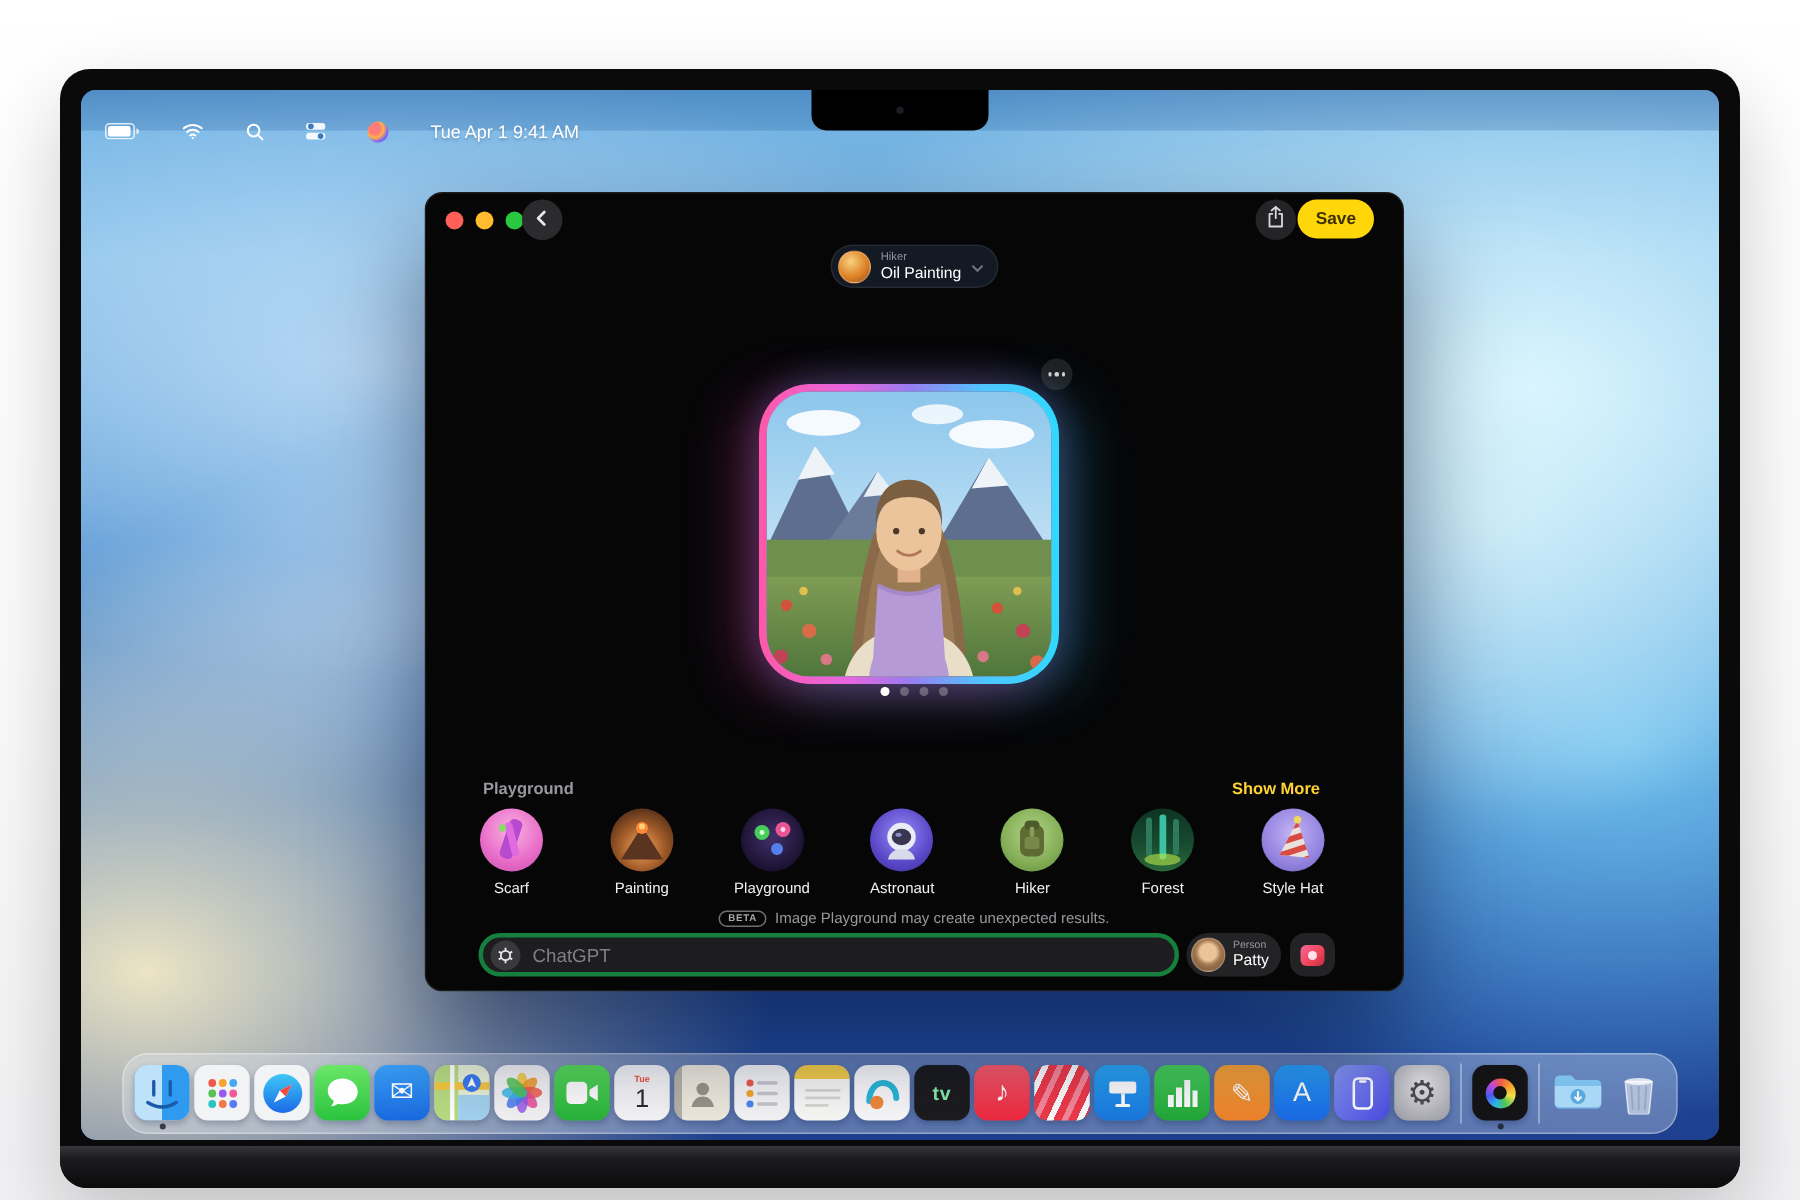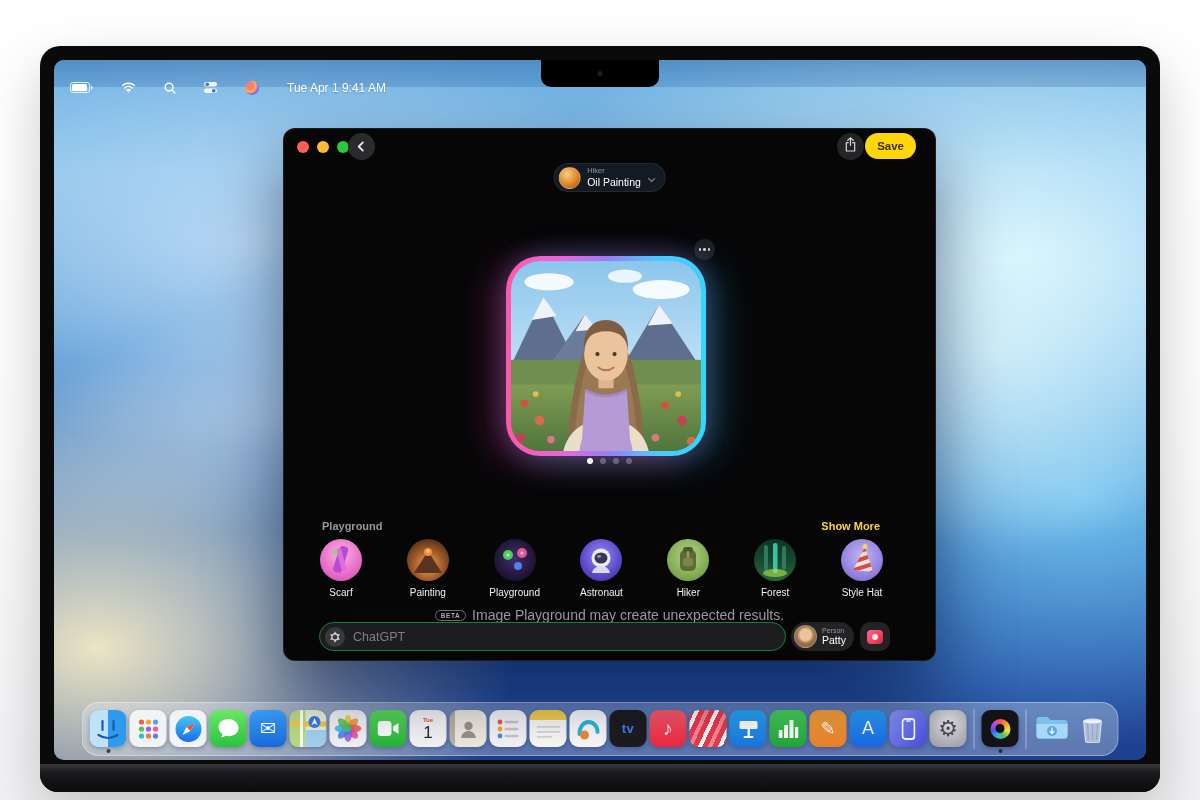--- a/index.html
+++ b/index.html
@@ -70,24 +70,24 @@
   .sugg-header { position:absolute; left:38px; right:55px; top:391px; display:flex; justify-content:space-between; align-items:center; }
   .sugg-title { font-size:11px; font-weight:700; color:#98989d; }
   .show-more { font-size:11px; font-weight:700; color:var(--gold,#ffd233); cursor:pointer; }
   .sugg-row { position:absolute; left:26px; right:42px; top:410px; display:flex; justify-content:space-between; }
   .sugg { width:62px; display:flex; flex-direction:column; align-items:center; gap:6px; cursor:pointer; }
   .sugg-circle { width:42px; height:42px; border-radius:50%; overflow:hidden; position:relative; }
   .sugg-label { font-size:10px; color:#f2f2f4; }
 
   .beta-row { position:absolute; left:0; right:0; top:478px; display:flex; justify-content:center; align-items:center; gap:6px; }
   .beta-badge { font-size:6.5px; font-weight:700; letter-spacing:0.5px; color:#a9a9ae; border:1px solid #6e6e73; border-radius:6px; padding:1px 5px; }
-  .beta-text { font-size:14px; color:#98989d; }
+  .beta-text { font-size:10px; color:#98989d; }
 
   .footer { position:absolute; left:0; right:0; top:493px; height:29px; }
-  .prompt-bar { position:absolute; left:35px; width:467px; height:29px; border-radius:15px; background:#1d1d1f; border:1px solid #15803d; display:flex; align-items:center; gap:8px; padding:0 10px 0 5px; }
+  .prompt-bar { position:absolute; left:35px; width:467px; height:29px; border-radius:15px; background:#1d1d1f; border:3px solid #15803d; display:flex; align-items:center; gap:8px; padding:0 10px 0 5px; }
   .gpt-badge { width:20px; height:20px; border-radius:50%; background:#39393c; display:flex; align-items:center; justify-content:center; }
   .prompt-placeholder { font-size:12.5px; color:#7f7f85; }
   .person-chip { position:absolute; left:507px; width:63px; height:29px; border-radius:15px; background:#232326; display:flex; align-items:center; gap:5px; padding:0 6px 0 3px; }
   .avatar { width:23px; height:23px; border-radius:50%; background:radial-gradient(circle at 50% 42%, #ecc49c 0 34%, #a07850 52%, #6b4c34 100%); border:1px solid rgba(255,255,255,0.2); }
   .person-text { display:flex; flex-direction:column; line-height:1.1; }
   .person-label { font-size:7px; color:#98989d; }
   .person-value { font-size:10.5px; font-weight:400; color:#fff; }
   .photos-btn { position:absolute; left:576px; width:30px; height:29px; border-radius:10px; background:#232326; display:flex; align-items:center; justify-content:center; }
   .photos-mini { width:16px; height:14px; border-radius:4px; background:linear-gradient(135deg,#f8679c 0%,#ef4456 60%,#c42a4a 100%); position:relative; }
   .photos-mini::after { content:""; position:absolute; left:5px; top:4px; width:6px; height:6px; border-radius:50%; background:rgba(255,255,255,0.85); }
@@ -488,21 +488,21 @@
       <div class="dk">
         <span class="dki" style="background:#fbfbfd;">
             <svg width="26" height="26" viewBox="0 0 26 26">
               <path d="M4 18c0-7 4-12 9-12s9 4 9 10" fill="none" stroke="#2ab8d8" stroke-width="4" stroke-linecap="round"></path>
               <circle cx="9" cy="19" r="4.5" fill="#f08a3a"></circle>
             </svg>
           </span>
       </div>
       <div class="dk">
         <span class="dki" style="background:#1c1c1f;">
-            <span style="color:#3b82f6;font-size:13px;font-weight:700;letter-spacing:0.5px;text-align:right;">tv</span>
+            <span style="color:#86efac;font-size:13px;font-weight:700;letter-spacing:0.5px;text-align:right;">tv</span>
           </span>
       </div>
       <div class="dk">
         <span class="dki" style="background:linear-gradient(180deg,#fc5c6c,#f0283e);">
             <span class="glyph" style="font-size:19px;">♪</span>
           </span>
       </div>
       <div class="dk">
         <span class="dki" style="background:repeating-linear-gradient(115deg,#f03a4a 0 5px,#ffffff 5px 9px,#f03a4a 9px 14px,#f8899a 14px 18px);"></span>
       </div>

